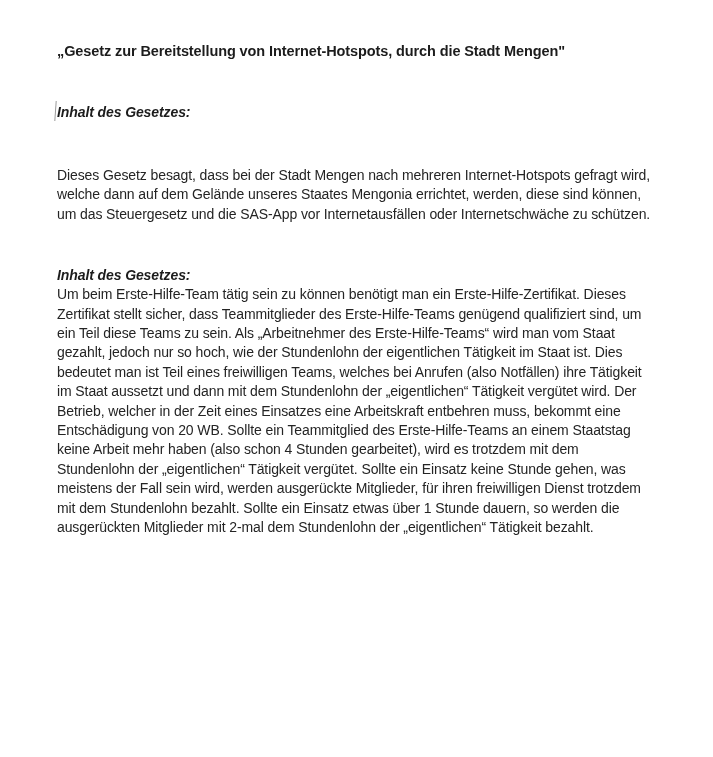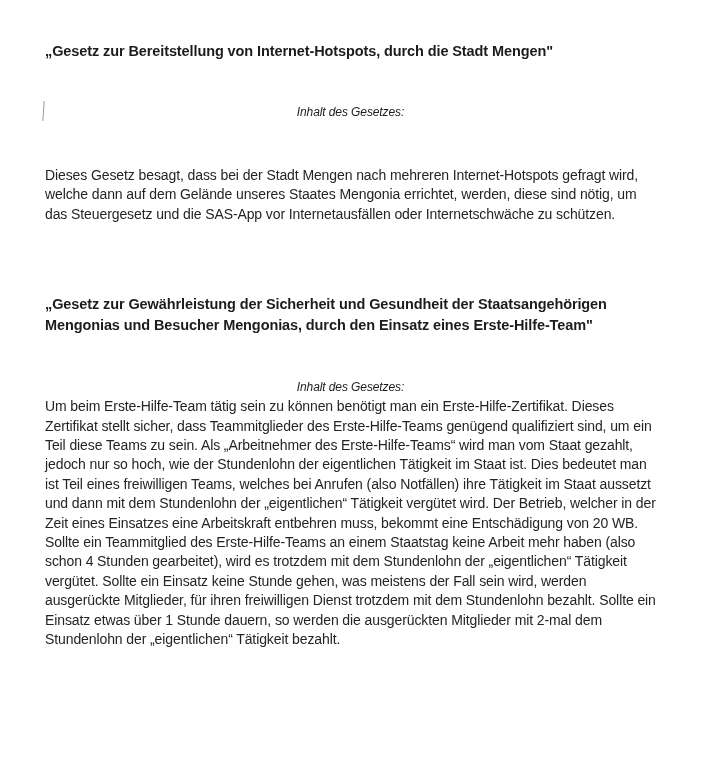--- a/index.html
+++ b/index.html
@@ -6,39 +6,38 @@
   html, body {
     width: 713px;
     background: #ffffff;
     font-family: "Liberation Sans", sans-serif;
   }
   .page {
     position: relative;
     width: 713px;
     height: 757px;
     background: #ffffff;
-    padding: 41px 57px 20px 45px;
+    padding: 41px 57px 20px 57px;
     overflow: hidden;
   }
   .law-title {
     font-size: 14.5px;
     font-weight: 700;
     color: #1c1c1c;
     line-height: 21px;
     letter-spacing: -0.1px;
   }
   .law-subheading {
-    font-size: 12px;
-    font-weight: 400;
+    font-size: 14px;
+    font-weight: 700;
     font-style: italic;
     color: #1c1c1c;
     line-height: 19px;
     letter-spacing: -0.1px;
     position: relative;
-    text-align: center;
   }
   .law-body {
     font-size: 14px;
     font-weight: 400;
     color: #242424;
     line-height: 19.4px;
     letter-spacing: -0.1px;
   }
   .mt-sub1   { margin-top: 41px; }
   .mt-body1  { margin-top: 44px; }
@@ -60,21 +59,20 @@
 
 <div class="page">
 
   <div class="law-title">„Gesetz zur Bereitstellung von Internet-Hotspots, durch die Stadt Mengen"</div>
 
   <div class="law-subheading mt-sub1">
     <span class="caret"></span>
     <span>Inhalt des Gesetzes:</span>
   </div>
 
-  <div class="law-body mt-body1">Dieses Gesetz besagt, dass bei der Stadt Mengen nach mehreren Internet-Hotspots gefragt wird, welche dann auf dem Gelände unseres Staates Mengonia errichtet, werden, diese sind nötig, um das Steuergesetz und die SAS-App vor Internetausfällen oder Internetschwäche zu schützen.</div>
+  <div class="law-body mt-body1">Dieses Gesetz besagt, dass bei der Stadt Mengen nach mehreren Internet-Hotspots gefragt wird, welche dann auf dem Gelände unseres Staates Mengonia errichtet, werden, diese sind können, um das Steuergesetz und die SAS-App vor Internetausfällen oder Internetschwäche zu schützen.</div>
 
-  <div class="law-title mt-title2">„Gesetz zur Gewährleistung der Sicherheit und Gesundheit der Staatsangehörigen Mengonias und Besucher Mengonias, durch den Einsatz eines Erste-Hilfe-Team"</div>
 
   <div class="law-subheading mt-sub2">Inhalt des Gesetzes:</div>
 
   <div class="law-body mt-body2">Um beim Erste-Hilfe-Team tätig sein zu können benötigt man ein Erste-Hilfe-Zertifikat. Dieses Zertifikat stellt sicher, dass Teammitglieder des Erste-Hilfe-Teams genügend qualifiziert sind, um ein Teil diese Teams zu sein. Als „Arbeitnehmer des Erste-Hilfe-Teams“ wird man vom Staat gezahlt, jedoch nur so hoch, wie der Stundenlohn der eigentlichen Tätigkeit im Staat ist. Dies bedeutet man ist Teil eines freiwilligen Teams, welches bei Anrufen (also Notfällen) ihre Tätigkeit im Staat aussetzt und dann mit dem Stundenlohn der „eigentlichen“ Tätigkeit vergütet wird. Der Betrieb, welcher in der Zeit eines Einsatzes eine Arbeitskraft entbehren muss, bekommt eine Entschädigung von 20 WB. Sollte ein Teammitglied des Erste-Hilfe-Teams an einem Staatstag keine Arbeit mehr haben (also schon 4 Stunden gearbeitet), wird es trotzdem mit dem Stundenlohn der „eigentlichen“ Tätigkeit vergütet. Sollte ein Einsatz keine Stunde gehen, was meistens der Fall sein wird, werden ausgerückte Mitglieder, für ihren freiwilligen Dienst trotzdem mit dem Stundenlohn bezahlt. Sollte ein Einsatz etwas über 1 Stunde dauern, so werden die ausgerückten Mitglieder mit 2-mal dem Stundenlohn der „eigentlichen“ Tätigkeit bezahlt.</div>
 
 </div>
 
 </body></html>

